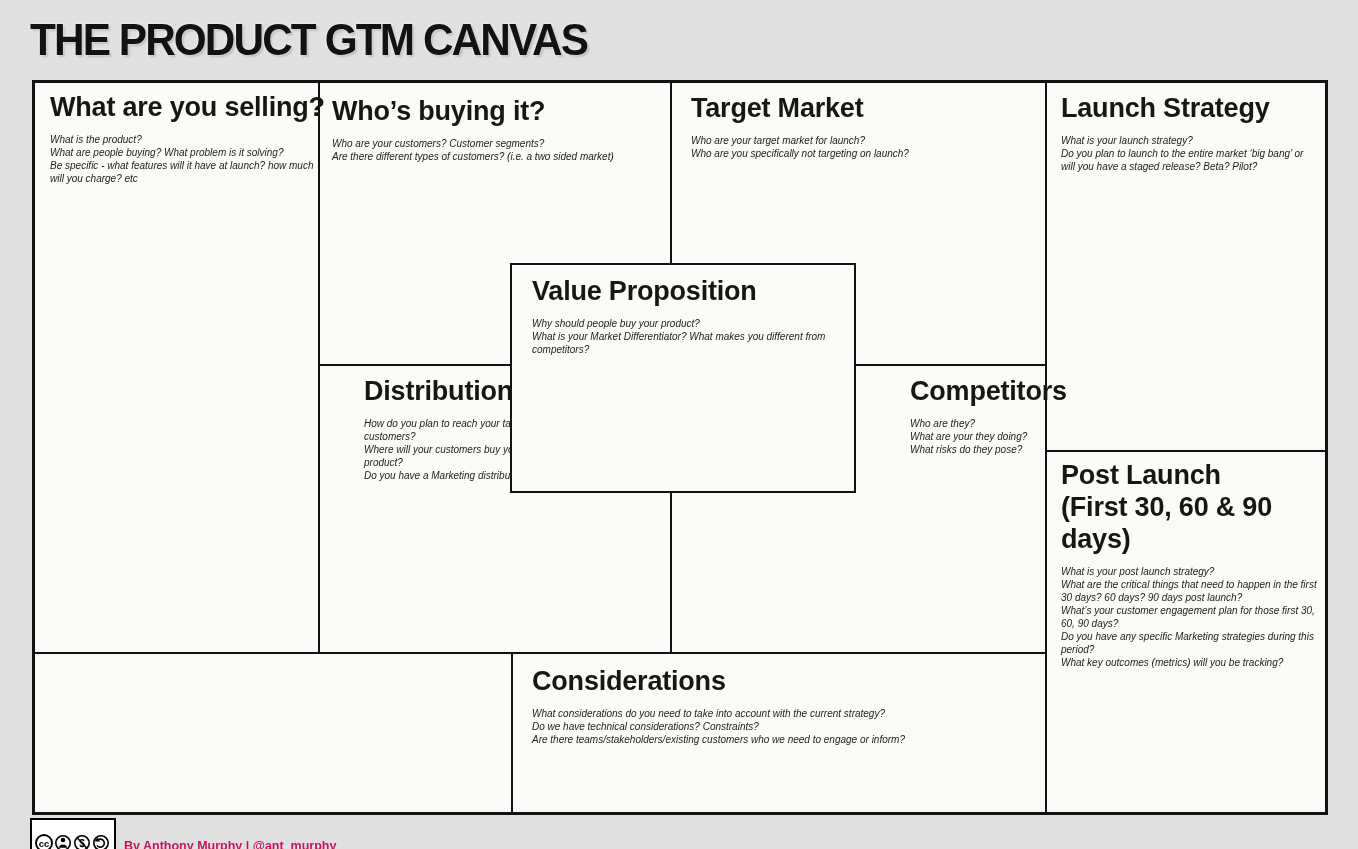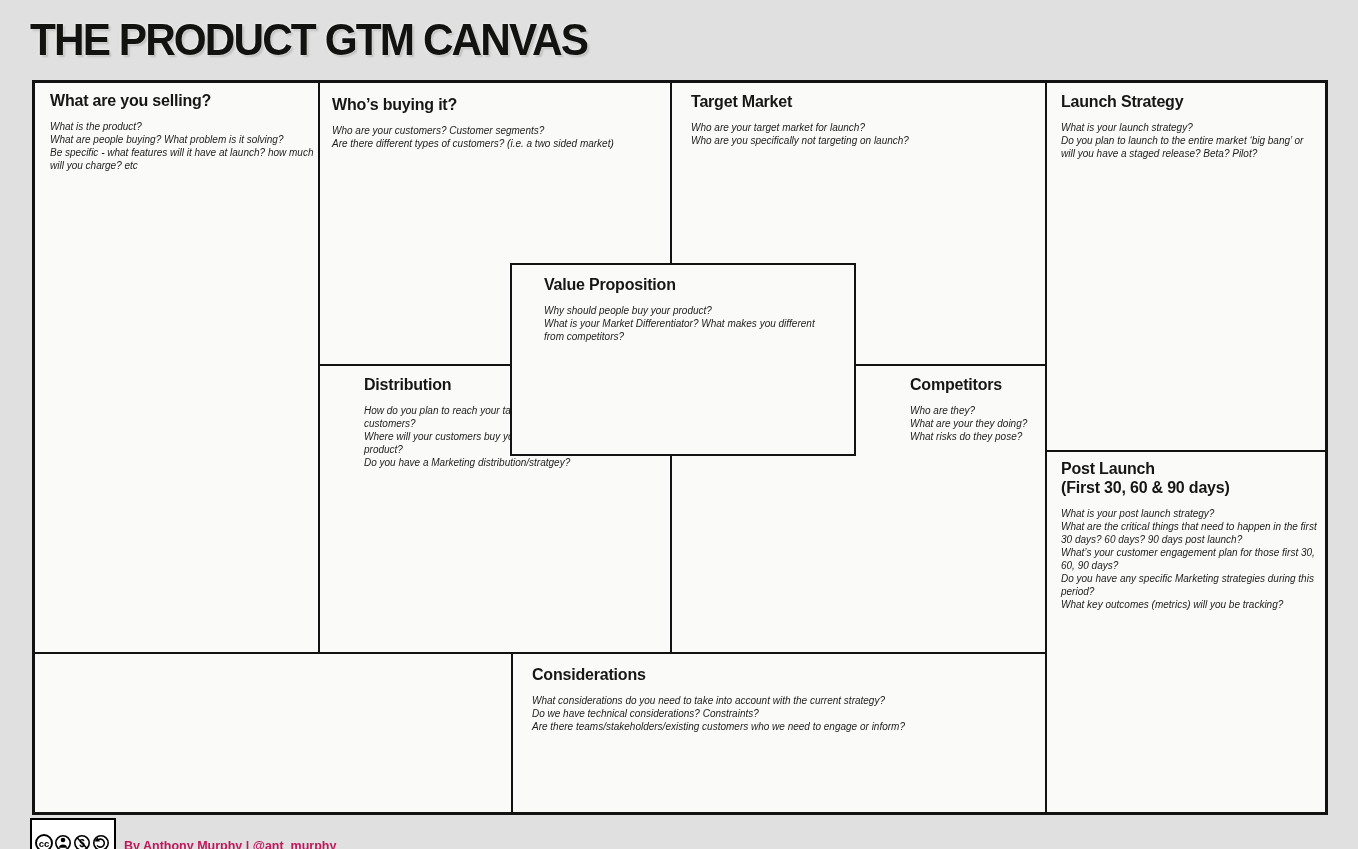--- a/index.html
+++ b/index.html
@@ -15,30 +15,30 @@
     transform:scaleX(0.94);transform-origin:left top;white-space:nowrap;
     text-shadow:0 0 3px rgba(255,255,255,0.85), 2px 2px 2px rgba(0,0,0,0.18);
   }
   .canvas{
     position:absolute;left:32px;top:80px;width:1296px;height:735px;
     background:#fafaf8;border:3px solid #121212;box-sizing:border-box;
   }
   .gridline{position:absolute;background:#121212;}
   .cell{position:absolute;}
   .cell h2{
-    margin:0 0 9px 0;font-size:16px;font-weight:700;letter-spacing:-0.2px;
+    margin:0 0 9px 0;font-size:27px;font-weight:700;letter-spacing:-0.2px;
     color:#161614;line-height:1.18;white-space:pre-line;
   }
   .cell p{
     margin:0;font-style:italic;font-size:10px;line-height:1.3;color:#1c1c1a;
   }
   .vp-box{
-    position:absolute;left:475px;top:180px;width:346px;height:193px;
+    position:absolute;left:475px;top:180px;width:346px;height:230px;
     background:#fafaf8;border:2px solid #121212;box-sizing:border-box;z-index:5;
-    padding:11px 32px;
+    padding:11px 20px;
   }
   .cell-distribution p{width:190px;}
   .cell-distribution p.wide{width:322px;}
   .footer{position:absolute;left:30px;top:818px;display:flex;align-items:center;}
   .cc-badge{
     background:#ffffff;border:2px solid #000;padding:12px 2px;line-height:0;
     display:inline-block;
   }
   .attribution{
     margin-left:8px;font-size:12.5px;font-weight:700;color:#be185d;

